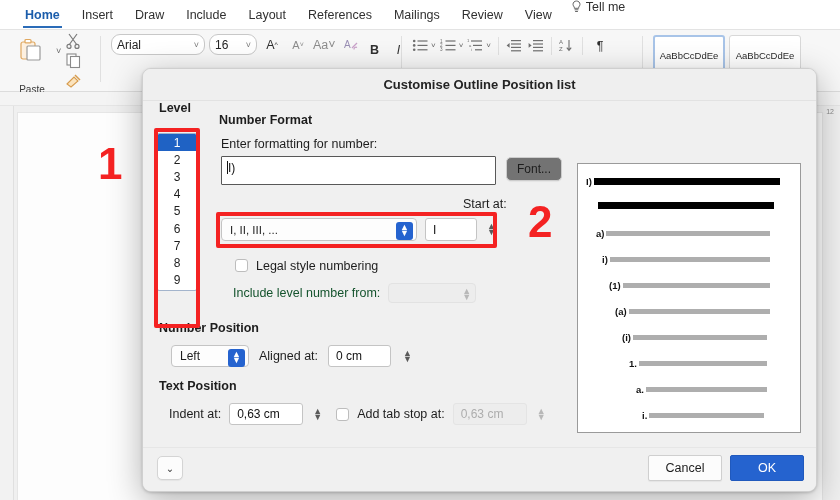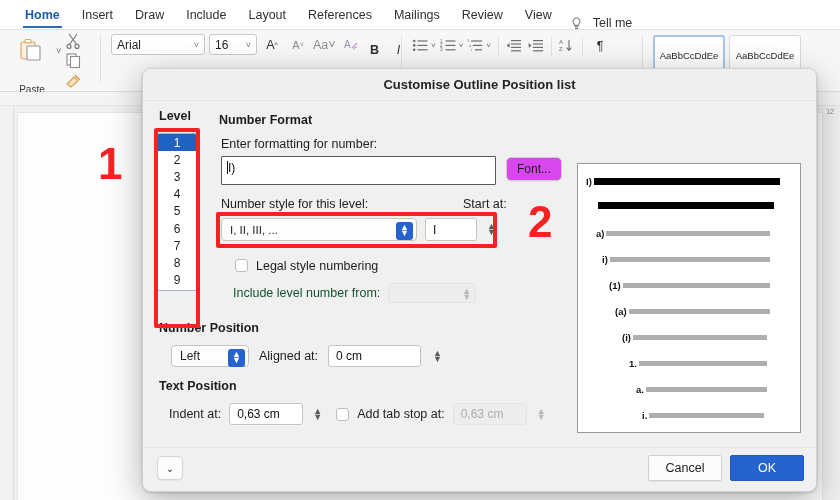--- a/index.html
+++ b/index.html
@@ -21,21 +21,21 @@
   }
   .rtab {
     font-size: 12.5px; color: #303030; padding: 0 11px; height: 30px;
     display: flex; align-items: center; white-space: nowrap; cursor: default;
   }
   .rtab.active { color: #1b5dab; font-weight: 600; position: relative; }
   .rtab.active::after {
     content: ""; position: absolute; left: 9px; right: 9px; bottom: 2px;
     height: 2px; background: #2b6cb8;
   }
-  .tellme { display: flex; align-items: flex-end; gap: 11px; padding-left: 8px; }
+  .tellme { display: flex; align-items: flex-start; gap: 4px; padding-left: 8px; }
   .bulb { width: 11px; height: 13px; position: relative; display: inline-block; }
   .bulb svg { display: block; }
 
   .ribbon-body {
     position: absolute; top: 30px; left: 0; width: 840px; height: 62px;
     background: #f7f7f7;
     border-bottom: 1px solid #dcdcdc;
     display: flex; align-items: flex-start;
   }
   .rgroup { display: flex; align-items: flex-start; height: 62px; padding: 4px 6px; }
@@ -51,21 +51,21 @@
   .paste-label { font-size: 10px; color: #3a3a3a; margin-top: 19px; }
   .clip-chev { position: absolute; left: 56px; top: 16px; font-size: 9px; color: #666; }
   .clip-small { position: absolute; left: 64px; top: 2px; display: flex; flex-direction: column; gap: 3px; }
   .ci { width: 20px; height: 17px; position: relative; }
 
   
   .font-group { width: 292px; padding-top: 4px; }
   .fg-row1 { display: flex; align-items: center; gap: 4px; }
   .fg-row2 { display: flex; align-items: center; gap: 2px; margin-top: 5px; padding-left: 2px;}
   .combo {
-    background: #fff; border: 1px solid #c8c8c8; border-radius: 3px;
+    background: #fff; border: 1px solid #c8c8c8; border-radius: 9px;
     height: 21px; display: flex; align-items: center; justify-content: space-between;
     padding: 0 5px; font-size: 12px; color: #242424; cursor: default;
   }
   .combo .cv { overflow: hidden; white-space: nowrap; }
   .combo .cx { font-size: 9px; color: #777; margin-left: 4px; }
   .fontname { width: 94px; }
   .fontsize { width: 48px; }
   .ibtn {
     min-width: 22px; height: 21px; display: flex; align-items: center; justify-content: center;
     font-size: 12.5px; color: #303030; cursor: default; border-radius: 3px;
@@ -118,21 +118,21 @@
   }
   .dlg-title {
     height: 32px; display: flex; align-items: center; justify-content: center;
     font-size: 13px; font-weight: 600; color: #242424;
     background: #efefef; border-bottom: 1px solid #e2e2e2;
   }
   .dlg-body { position: relative; height: 348px; }
 
   
   .lbl-head { font-size: 12.5px; font-weight: 700; color: #1d1d1d; }
-  .level-head { position: absolute; left: 16px; top: 8px; }
+  .level-head { position: absolute; left: 16px; top: 0; }
   .level-list {
     position: absolute; left: 14px; top: 32px; width: 40px; height: 158px;
     background: #ffffff; border: 1px solid #a3b4cc; border-radius: 2px;
     overflow: hidden;
   }
   .lv {
     height: 17.2px; display: flex; align-items: center; justify-content: center;
     font-size: 12px; color: #1d1d1d; cursor: default;
   }
   .lv.sel { background: #1f62c4; color: #fff; }
@@ -142,21 +142,21 @@
   .lbl { font-size: 12.5px; color: #1d1d1d; }
   .enter-lbl { position: absolute; left: 78px; top: 36px; }
   .fmt-input {
     position: absolute; left: 78px; top: 55px; width: 275px; height: 29px;
     background: #fff; border: 1px solid #585858; border-radius: 1px;
     font-size: 12px; color: #111; padding: 4px 5px; display: flex; align-items: flex-start;
   }
   .caret { display: inline-block; width: 1px; height: 13px; background: #111; margin-right: 0px; }
   .font-btn {
     position: absolute; left: 363px; top: 56px; width: 56px; height: 24px;
-    background: #d946ef; border: 1px solid #cdcdcd; border-radius: 5px;
+    background: #737373; border: 1px solid #cdcdcd; border-radius: 5px;
     font-size: 12px; color: #1d1d1d; display: flex; align-items: center; justify-content: center;
     cursor: default;
     box-shadow: 0 1px 1px rgba(0,0,0,.05);
   }
   .nsl-lbl { position: absolute; left: 78px; top: 96px; }
   .sa-lbl { position: absolute; left: 276px; top: 96px; margin-left: 44px; }
   .style-sel {
     position: absolute; left: 78px; top: 117px; width: 196px; height: 23px;
     background: #fdfdfd; border: 1px solid #c4c4c4; border-radius: 4px;
     display: flex; align-items: center; padding-left: 8px; font-size: 11.5px; color: #1d1d1d;
@@ -480,21 +480,20 @@
       </div>
 
       <div class="lbl-head nf-head">Number Format</div>
       <div class="lbl enter-lbl">Enter formatting for number:</div>
       <div class="fmt-input">
         <span class="caret"></span>
           <span>I)</span>
       </div>
       <div class="font-btn">Font...</div>
 
-      <div class="lbl nsl-lbl">Number style for this level:</div>
       <div class="lbl sa-lbl">Start at:</div>
 
       <div class="style-sel">
         <span>I, II, III, ...</span>
         <span class="stepper-blue">
             <span>▲</span>
             <span>▼</span>
           </span>
       </div>
       <div class="start-input">
@@ -522,21 +521,21 @@
       <div class="lbl-head np-head">Number Position</div>
       <div class="np-row">
         <span class="mini-sel">
           <span>Left</span>
           <span class="stepper-blue">
               <span>▲</span>
               <span>▼</span>
             </span>
         </span>
         <span class="lbl">Aligned at:</span>
-        <span class="txt-input" style="width:93px">
+        <span class="txt-input" style="width:63px">
           <span>0 cm</span>
         </span>
         <span class="stepper-plain" style="position:relative">
             <span>▲</span>
             <span>▼</span>
           </span>
       </div>
 
       <div class="lbl-head tp-head">Text Position</div>
       <div class="tp-row">

